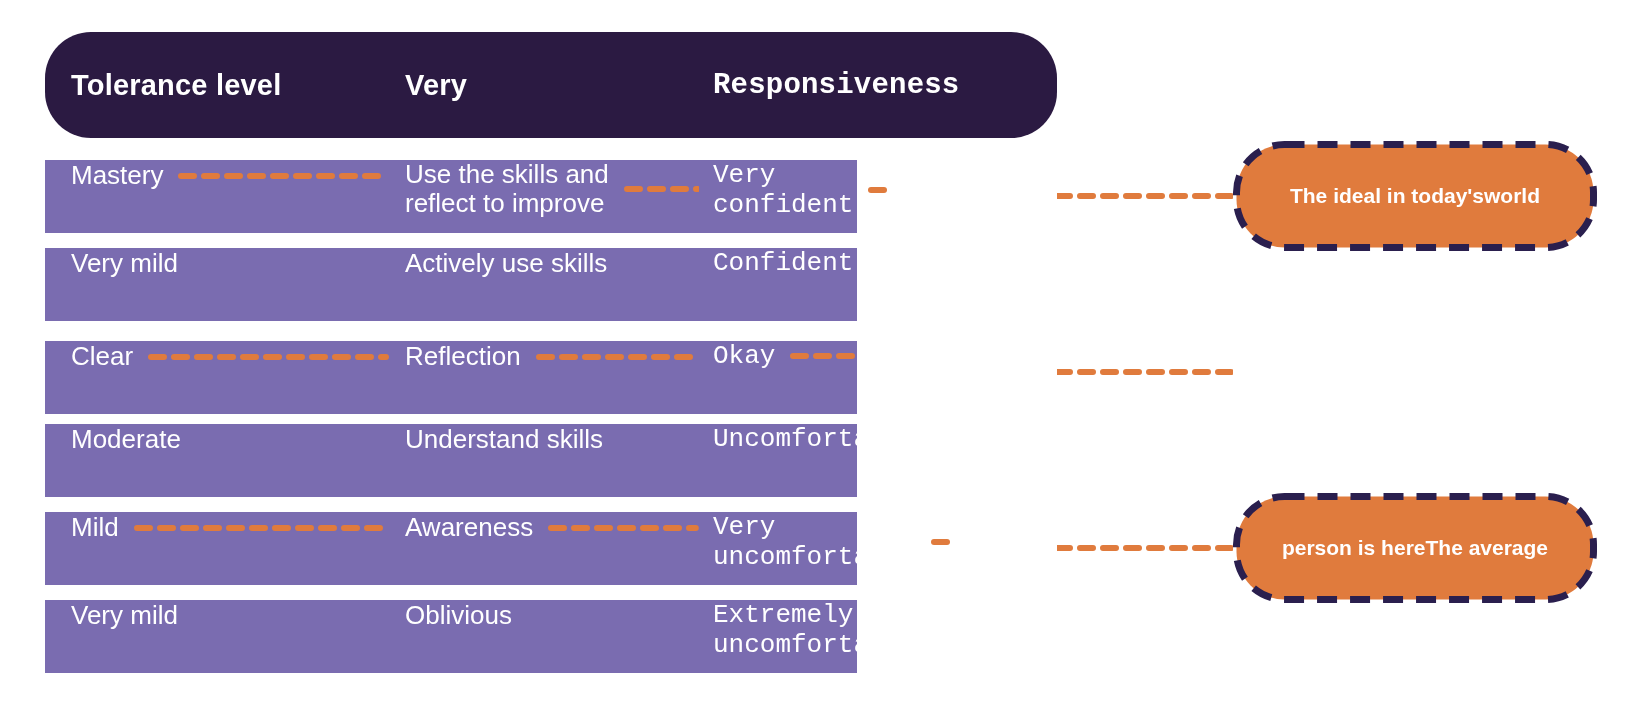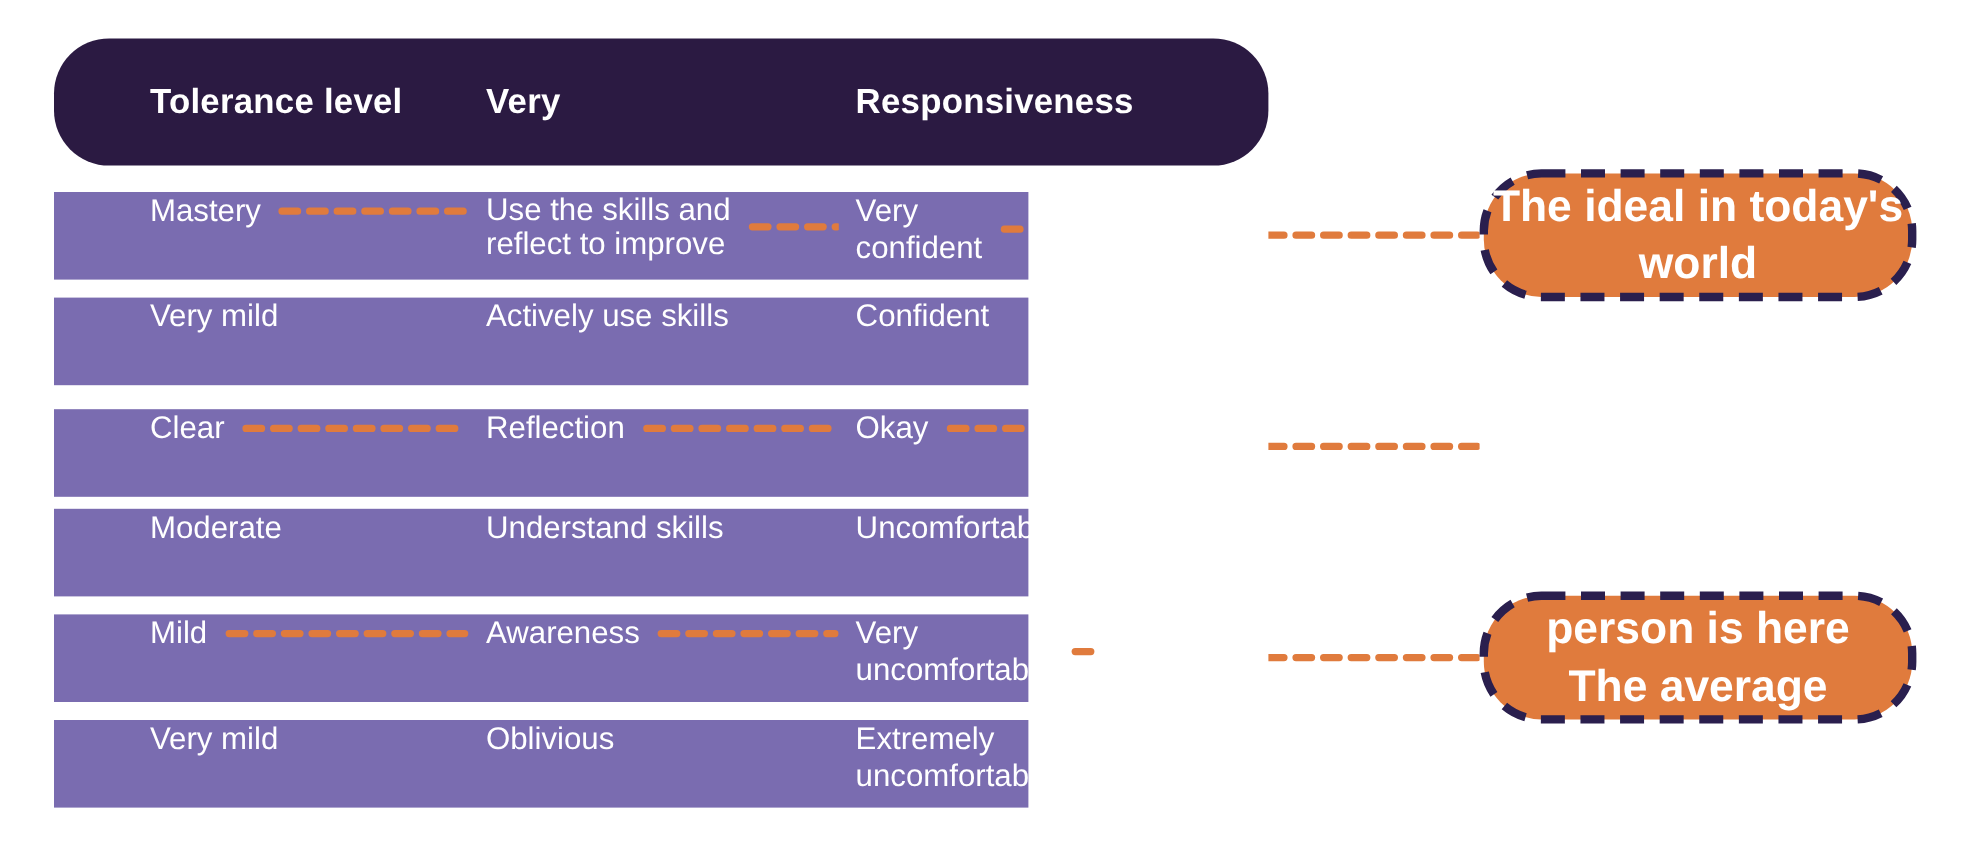--- a/index.html
+++ b/index.html
@@ -19,40 +19,40 @@
   }
   
   .trow{
     position:absolute;left:45px;width:812px;height:73px;
     background:var(--row_bg,#7a6cb0);
     display:flex;align-items:flex-start;
     font-size:26px;
   }
   .r0{top:160px}.r1{top:248px}.r2{top:341px}.r3{top:424px}.r4{top:512px}.r5{top:600px}
   
-  .col1{width:360px;padding-left:80px;box-sizing:border-box;display:flex;align-items:center;min-width:0;}
+  .col1{width:360px;padding-left:26px;box-sizing:border-box;display:flex;align-items:center;min-width:0;}
   .col2{width:308px;display:flex;align-items:center;min-width:0;}
-  .col3{flex:1;display:flex;align-items:center;min-width:0;}
+  .col3{flex:1;display:flex;align-items:center;min-width:0;font-family:Liberation Mono, monospace;}
   .lines span{display:block;line-height:1.13;}
   
   .df{flex:1;height:8px;margin:0 14px;min-width:24px;}
   .df.end{margin-right:0;}
   .df svg,.connector svg{display:block;}
   .dashline{stroke:var(--orange,#e07b3d);stroke-width:6;stroke-dasharray:13 10;stroke-linecap:round;fill:none;}
   .connector{position:absolute;left:1057px;width:176px;height:8px;}
   .k0{top:192px}.k1{top:368px}.k2{top:544px}
   
   .callout{position:absolute;left:1232px;width:366px;height:112px;}
   .q0{top:140px}.q1{top:316px}.q2{top:492px}
   .co-svg{position:absolute;left:0;top:0;}
   .co-rect{fill:var(--orange,#e07b3d);stroke:var(--callout_border,#2a1f4e);stroke-width:7;stroke-dasharray:20 13;}
   .co-text{
     position:absolute;left:0;top:0;width:100%;height:100%;
-    display:flex;flex-direction:column;align-items:center;justify-content:center;
-    font-weight:bold;font-size:37px;line-height:1.3;text-align:center;
+    display:flex;flex-direction:row;align-items:center;justify-content:center;
+    font-weight:bold;font-size:21px;line-height:1.3;text-align:center;
   }
   .co-text span{display:block;}
 </style>
 </head>
 <body>
 
 <div class="canvas">
 
   <div class="thead">
     <div class="col1">

